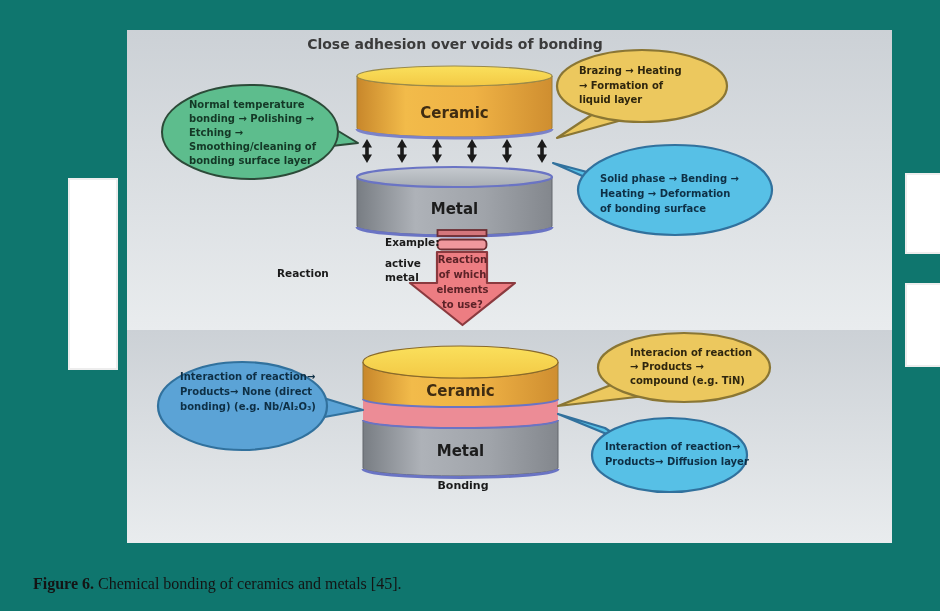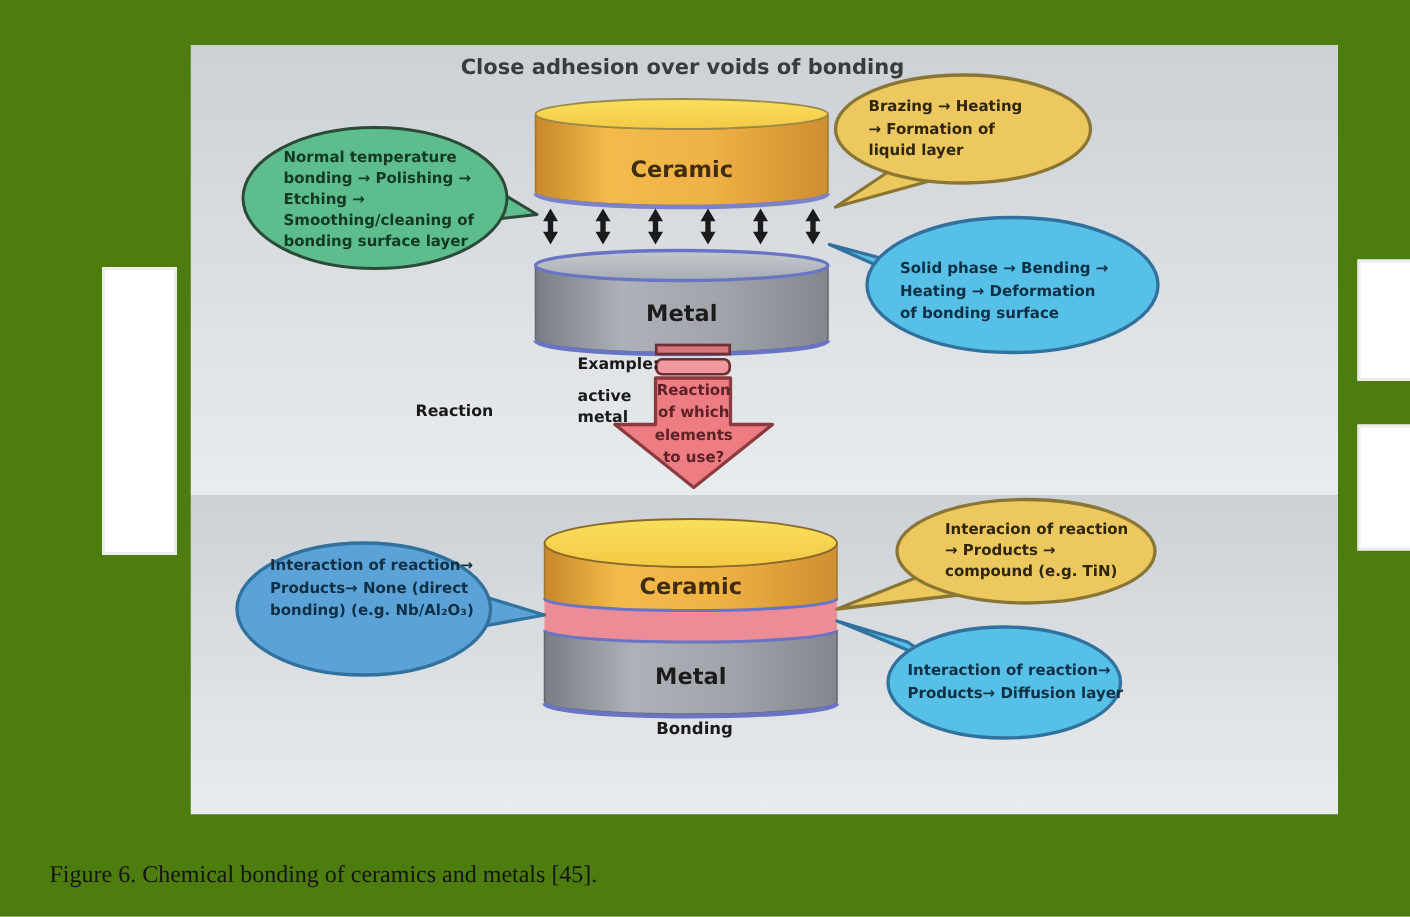--- a/index.html
+++ b/index.html
@@ -1,18 +1,18 @@
 <!DOCTYPE html>
 <html><head>
 <meta charset="utf-8">
 <style>
   html,body{margin:0;padding:0;}
   body{background:#ffffff;}
   .page{
-    position:relative;width:940px;height:611px;background:#4d7c0f;
+    position:relative;width:940px;height:611px;background:#0f766e;
     overflow:hidden;font-family:"DejaVu Sans","Liberation Sans",sans-serif;
   }
   .margin-rect{position:absolute;border:2px solid #ededed;background:#ffffff;}
   .diagram{position:absolute;left:127px;top:30px;width:765px;height:513px;}
   
   text{font-family:"DejaVu Sans","Liberation Sans",sans-serif;}
   .t-title{font-size:14px;font-weight:bold;fill:#3b3b3b;}
   .t-bubble{font-size:10px;font-weight:bold;}
   .t-green{fill:#143826;}
   .t-yellow{fill:#2f260e;}
@@ -20,21 +20,21 @@
   .t-cyl{font-size:15px;font-weight:bold;}
   .t-ceramic{fill:#3f2c12;}
   .t-metal{fill:#1c1c1c;}
   .t-black{font-size:10.5px;font-weight:bold;fill:#1a1a1a;}
   .t-arrow{font-size:10px;font-weight:bold;fill:#5c2227;}
   .caption{
     position:absolute;left:33px;top:575px;width:880px;
     font-family:"Liberation Serif","DejaVu Serif",serif;
     font-size:16px;color:#141414;
   }
-  .caption .cap-label{font-weight:normal;}
+  .caption .cap-label{font-weight:bold;}
 </style>
 </head>
 <body>
 
 <div class="page">
 
   <div class="margin-rect" style="left:68px;top:178px;width:46px;height:188px;"></div>
   <div class="margin-rect" style="left:905px;top:173px;width:44px;height:77px;"></div>
   <div class="margin-rect" style="left:905px;top:283px;width:44px;height:80px;"></div>
 

